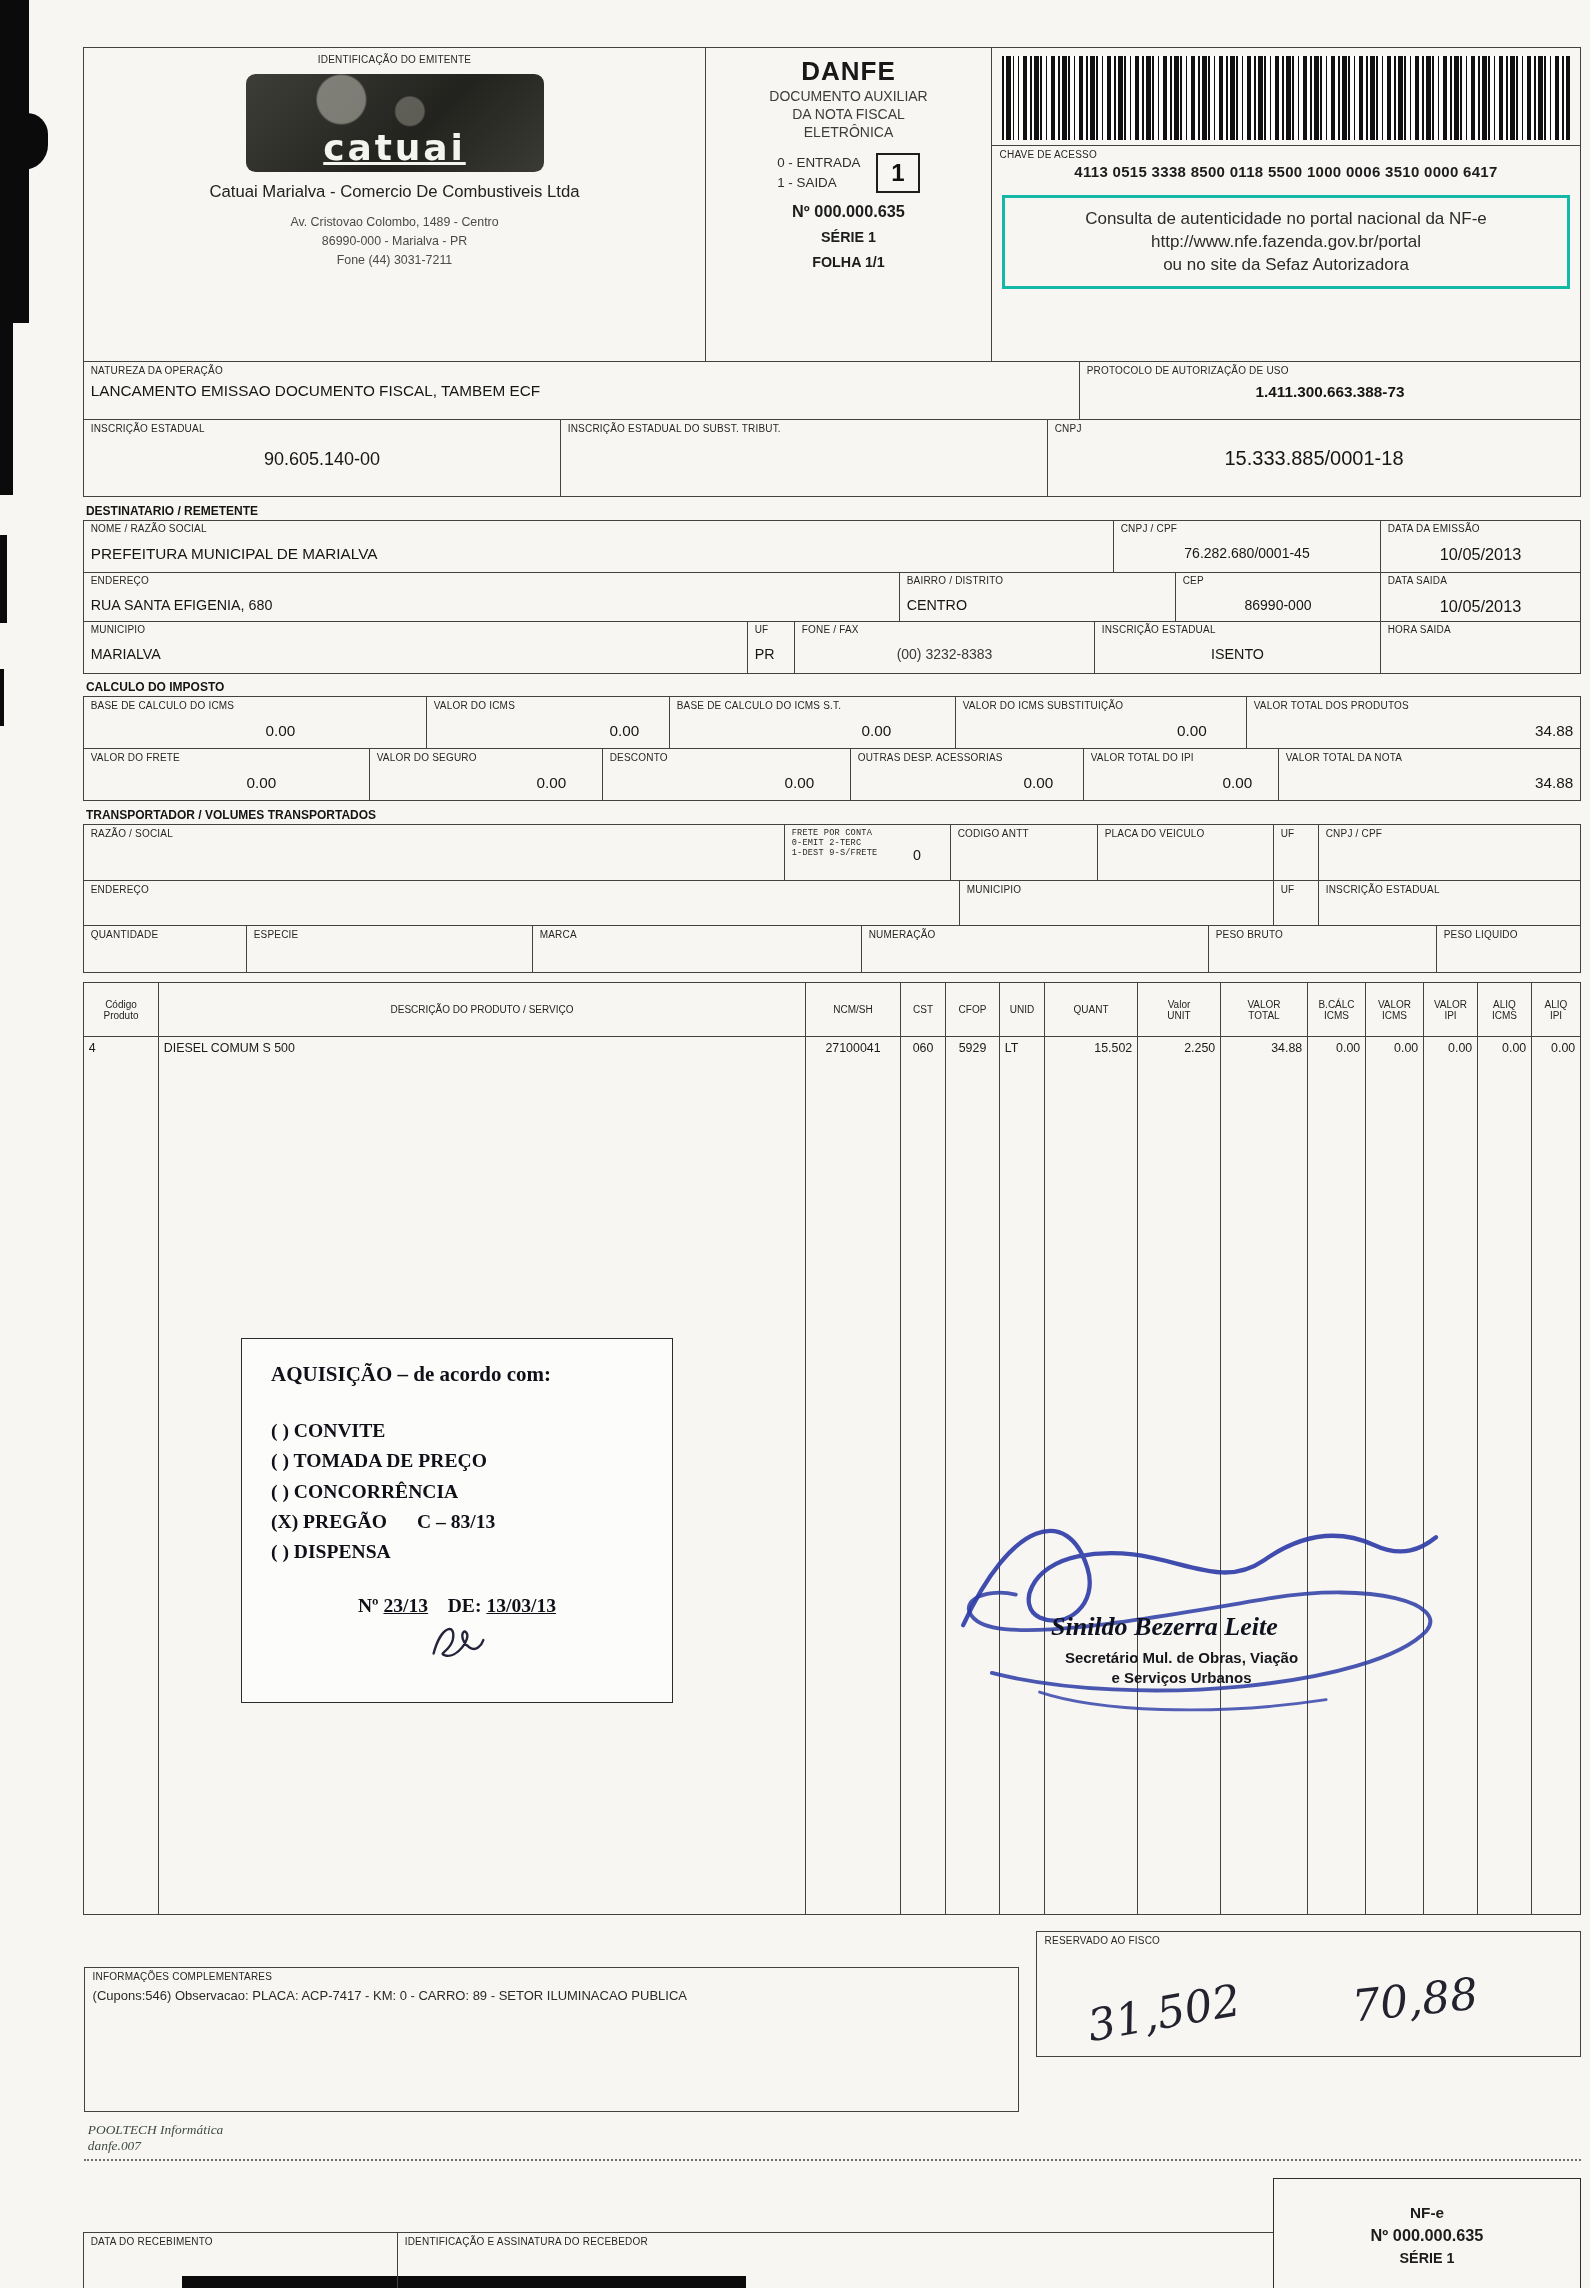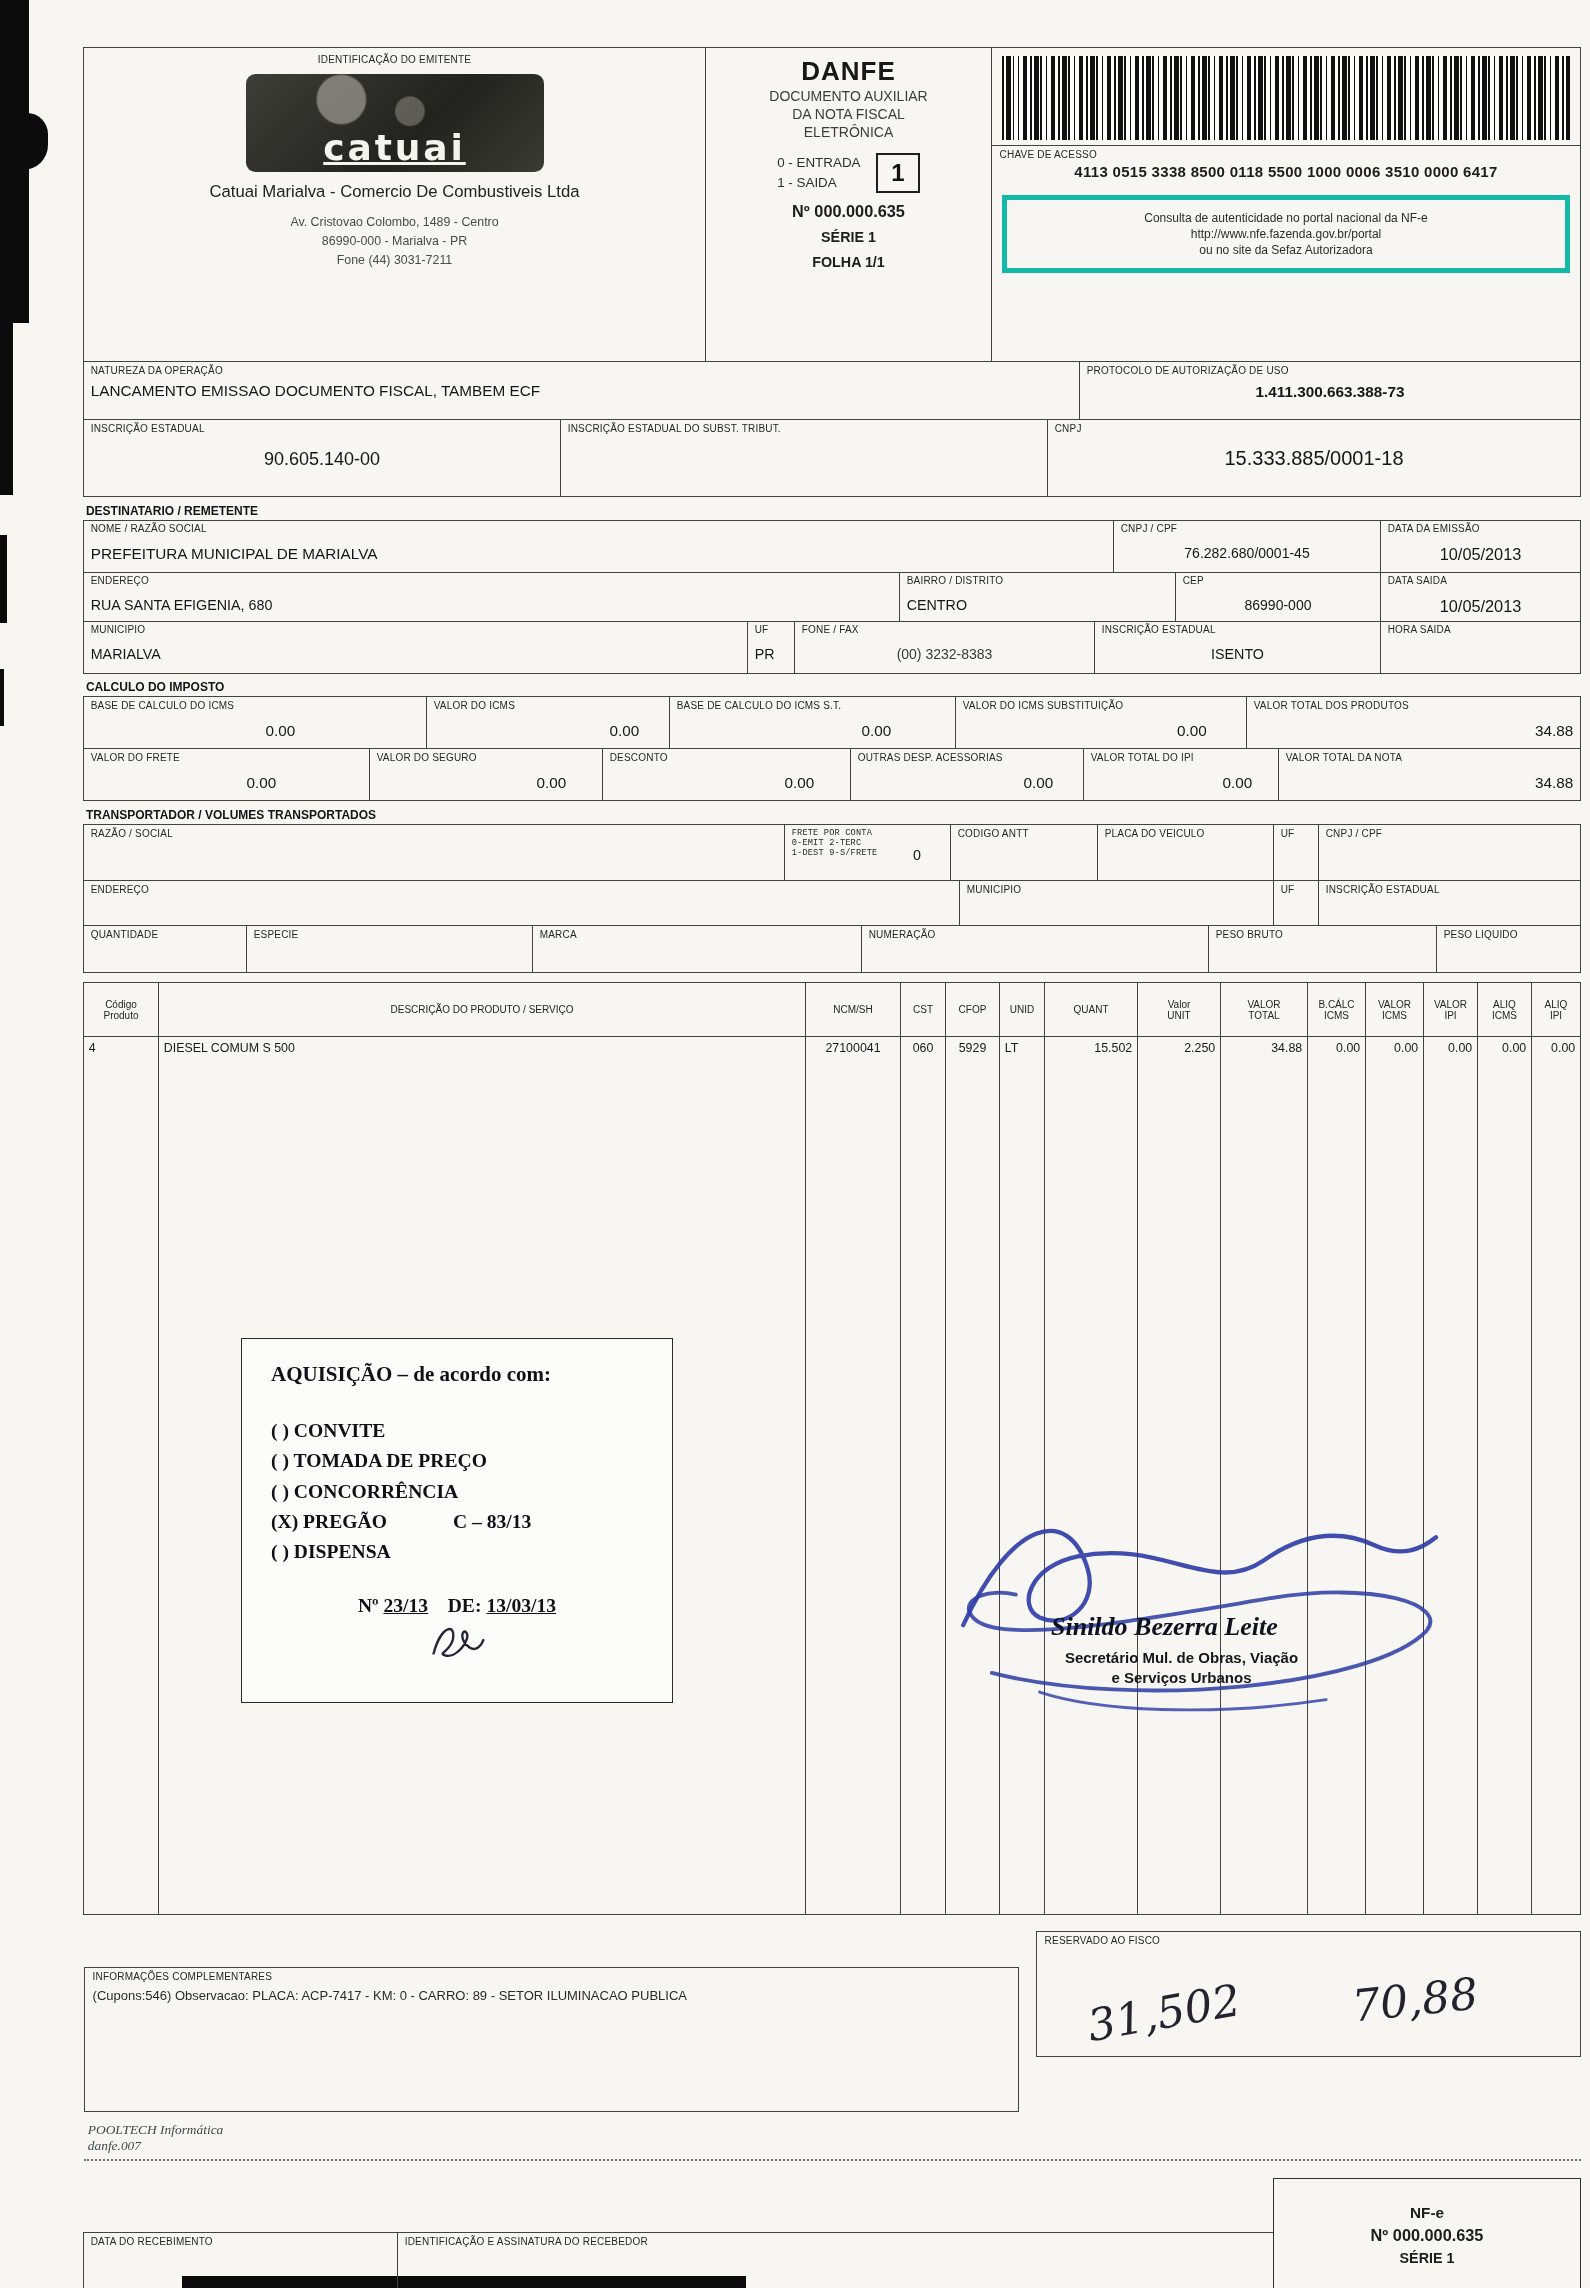--- a/index.html
+++ b/index.html
@@ -66,42 +66,42 @@
     height: 84px; margin: 7.6px 9.6px 5.7px;
     background: repeating-linear-gradient(90deg,
       #101010 0 1.9px, #fdfdfb 1.9px 3.8px,
       #101010 3.8px 8.6px, #fdfdfb 8.6px 10.5px,
       #101010 10.5px 12.4px, #fdfdfb 12.4px 16.3px,
       #101010 16.3px 17px, #fdfdfb 17px 21px,
       #101010 21px 25px, #fdfdfb 25px 28px);
   }
   .chave-strip { border-top: 1px solid #42423f; padding: 2.9px 7.6px 7.6px; }
   .chave-val { font-weight: bold; font-size: 15px; text-align: center; margin-top: 2.9px; letter-spacing: 0.3px; }
-  .consulta-box { border: 5px solid #14b8a6; margin: 7.6px 9.6px; padding: 9.6px 3.8px; text-align: center;
-                  font-size: 12px; color: #2c2c2c; line-height: 1.35; }
+  .consulta-box { border: 3px solid #14b8a6; margin: 7.6px 9.6px; padding: 9.6px 3.8px; text-align: center;
+                  font-size: 17px; color: #2c2c2c; line-height: 1.35; }
 
   
   .pc0{width:76px}.pc1{flex:1}.pc2{width:96px}.pc3{width:46px}.pc4{width:55px}.pc5{width:46px}
   .pc6{width:94px}.pc7{width:84px}.pc8{width:88px}.pc9{width:59px}.pc10{width:59px}
   .pc11{width:55px}.pc12{width:55px}.pc13{width:50px}
   .ph { text-align: center; font-size: 10px; white-space: pre-line; display: flex;
         align-items: center; justify-content: center; padding: 1.9px; color: #242424; }
   .phead { height: 55px; margin-top: 9.6px; }
   .pbody { height: 879px; }
   .pb { font-size: 12.4px; padding: 3.8px 4.8px; color: #1a1a1a; }
 
   
   .stamp {
     position: absolute; left: 157px; top: 1290px; width: 432px; height: 365px;
     border: 1.9px solid #2b2b2b; padding: 23px 29px;
     font-family: "Liberation Serif", serif; color: #101018; background: rgba(255,255,255,.65);
   }
   .stamp-title { font-size: 21px; font-weight: bold; margin-bottom: 29px; }
   .stamp-line { font-size: 19.6px; font-weight: bold; line-height: 1.55; }
-  .stamp-line4 { display: flex; gap: 66px; }
+  .stamp-line4 { display: flex; gap: 30px; }
   .stamp-foot { margin-top: 27px; font-size: 19.6px; font-weight: bold; text-align: center; }
   .uline { text-decoration: underline; }
   .stamp-squiggle { display: block; margin: 1.9px auto 0; }
 
   
   .sig { position: absolute; left: 841px; top: 1405px; width: 554px; height: 287px; }
   .sig svg { position: absolute; left: 0; top: 0; }
   .sig-name { position: absolute; left: 126px; top: 159px; font-family: "Liberation Serif", serif;
               font-style: italic; font-weight: bold; font-size: 26px; color: #10131f; white-space: nowrap; }
   .sig-role { position: absolute; left: 113px; top: 195px; font-size: 15px; font-weight: bold;

